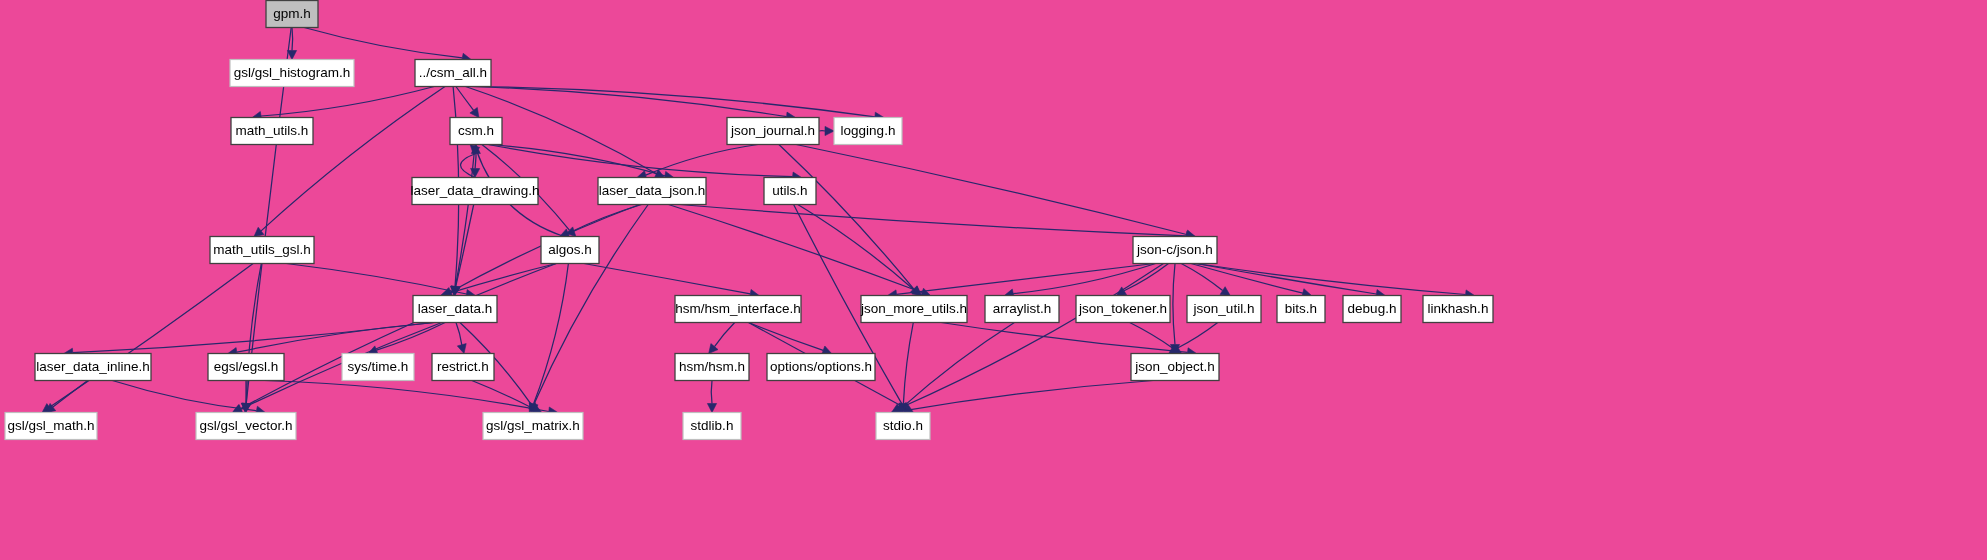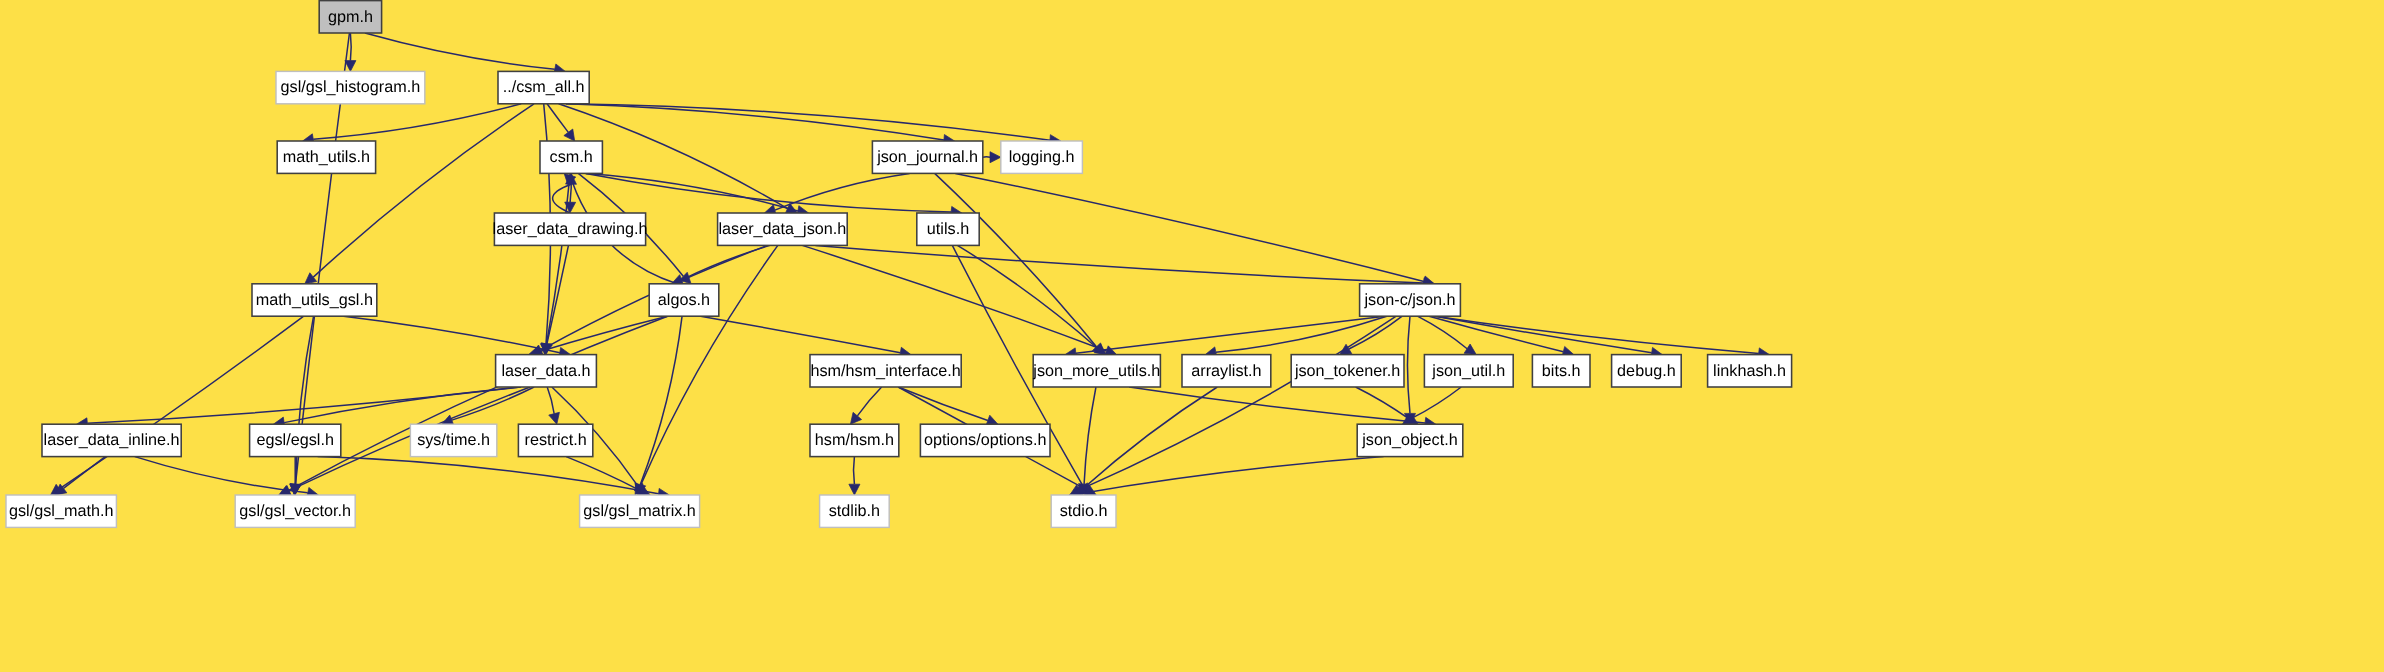--- a/index.html
+++ b/index.html
@@ -1,17 +1,17 @@
 <!DOCTYPE html>
 <html><head>
 <meta charset="utf-8">
 <style>
   html,body{margin:0;padding:0;background:#ffffff;}
   body{font-family:"Liberation Sans",sans-serif;}
-  #graph-wrap{position:relative;width:1987px;height:560px;background:#fde047;overflow:hidden;}
+  #graph-wrap{position:relative;width:1987px;height:560px;background:#ec4899;overflow:hidden;}
   svg{display:block;}
   .node-box{font-family:"Liberation Sans",sans-serif;}
   .node-rect{fill:#ffffff;}
   .node-rect.solid{stroke:#404040;stroke-width:1.3;}
   .node-rect.light{stroke:#bfbfbf;stroke-width:1.2;}
   .node-rect.root{fill:#bfbfbf;stroke:#404040;stroke-width:1.3;}
   .node-label{font-size:13.5px;fill:#000000;text-anchor:middle;dominant-baseline:middle;}
   .edge{fill:none;stroke:#27286b;stroke-width:1.25;}
   .arrowhead{fill:#27286b;stroke:#27286b;stroke-width:0.6;}
 </style>

